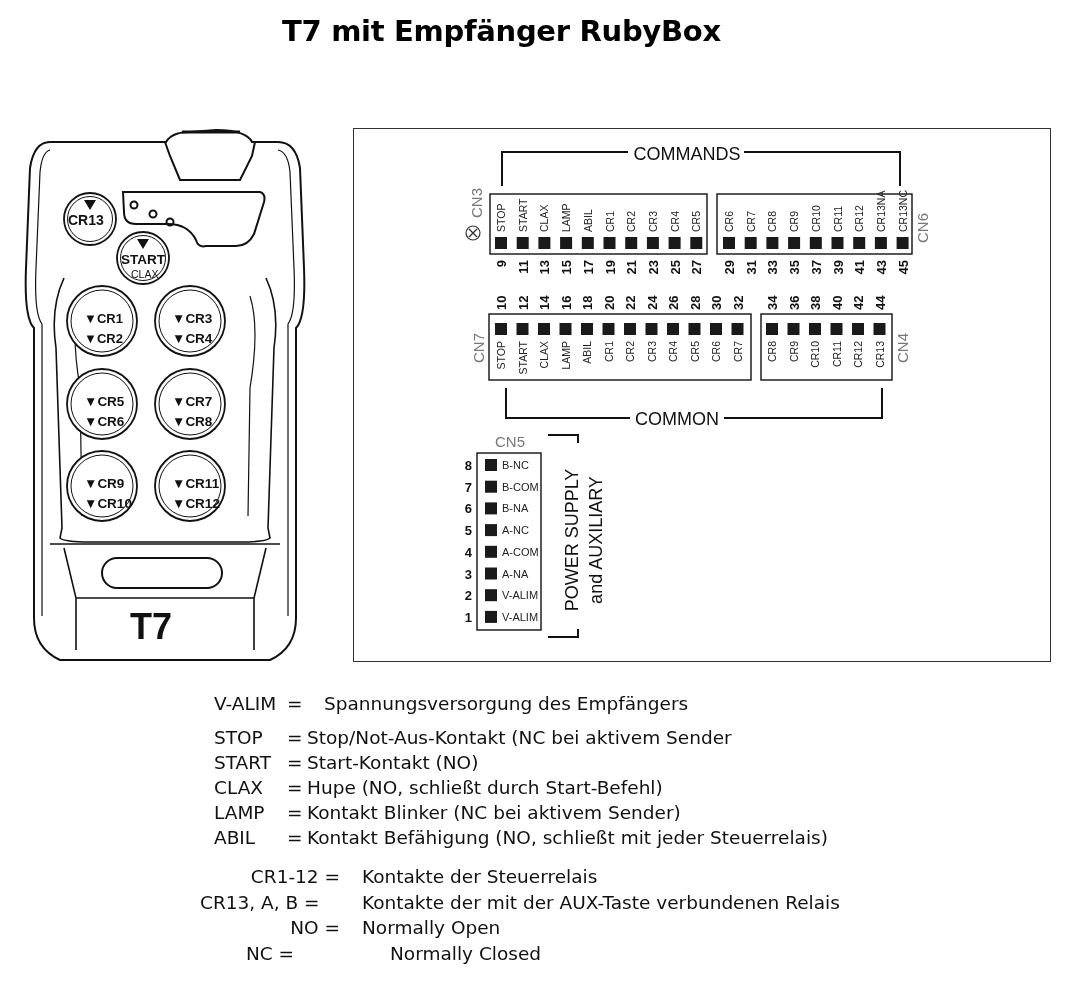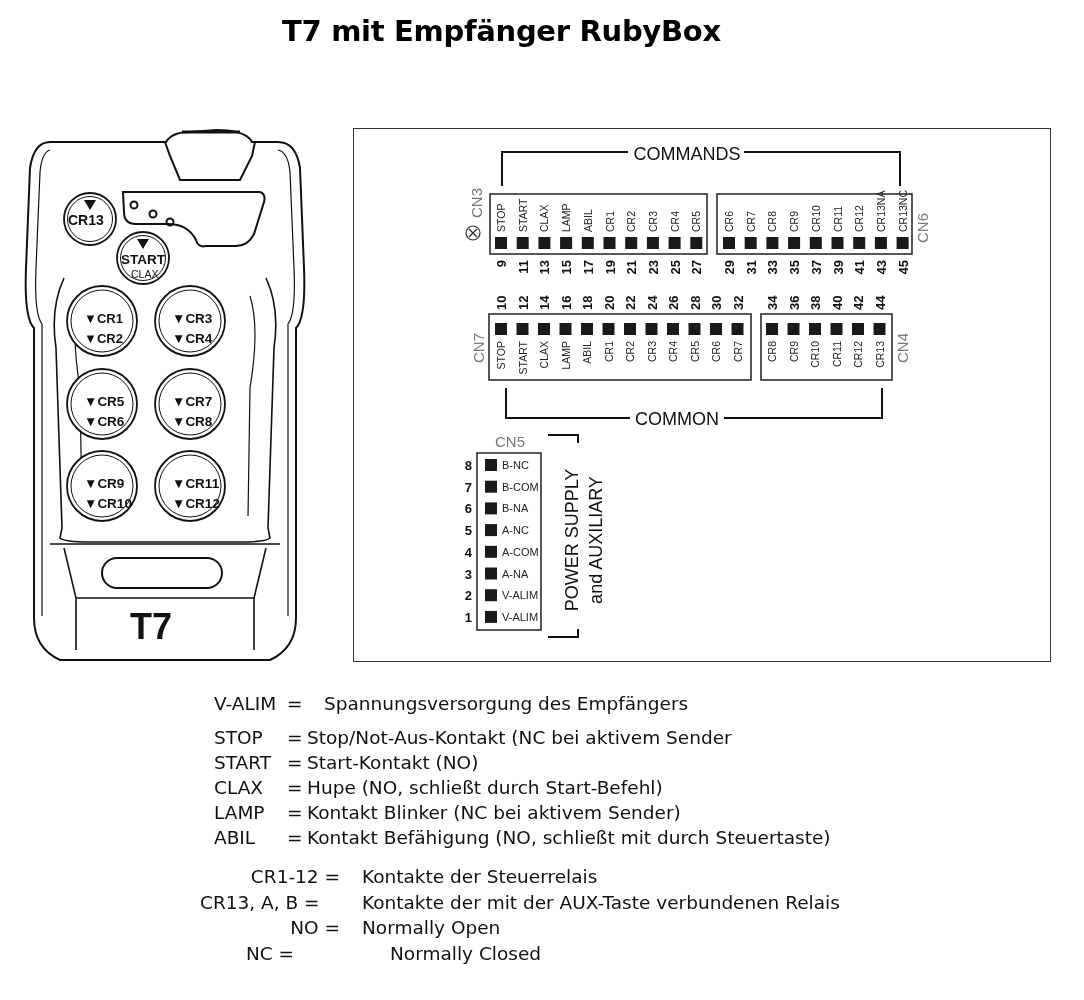--- a/index.html
+++ b/index.html
@@ -416,21 +416,21 @@
       <span class="leg-desc" style="left: 93px;">Hupe (NO, schließt durch Start-Befehl)</span>
     </div>
     <div class="leg" style="top: 109px; left: 0px;">
       <span class="leg-key" style="left: 0px;">LAMP</span>
       <span class="leg-eq" style="left: 73px;">=</span>
       <span class="leg-desc" style="left: 93px;">Kontakt Blinker (NC bei aktivem Sender)</span>
     </div>
     <div class="leg" style="top: 134px; left: 0px;">
       <span class="leg-key" style="left: 0px;">ABIL</span>
       <span class="leg-eq" style="left: 73px;">=</span>
-      <span class="leg-desc" style="left: 93px;">Kontakt Befähigung (NO, schließt mit durch Steuertaste)</span>
+      <span class="leg-desc" style="left: 93px;">Kontakt Befähigung (NO, schließt mit jeder Steuerrelais)</span>
     </div>
   </div>
 <div id="legend2" class="abs" style="left:200px; top:866px; width:800px; height:110px;">
     <div class="leg" style="top: 0px; left: 0px;">
       <span class="leg-key" style="right: auto; left: 0px; width: 140px; text-align: right;">CR1-12 =</span>
       <span class="leg-desc" style="left: 162px;">Kontakte der Steuerrelais</span>
     </div>
     <div class="leg" style="top: 25.5px; left: 0px;">
       <span class="leg-key" style="right: auto; left: 0px; width: 140px; ">CR13, A, B =</span>
       <span class="leg-desc" style="left: 162px;">Kontakte der mit der AUX-Taste verbundenen Relais</span>

